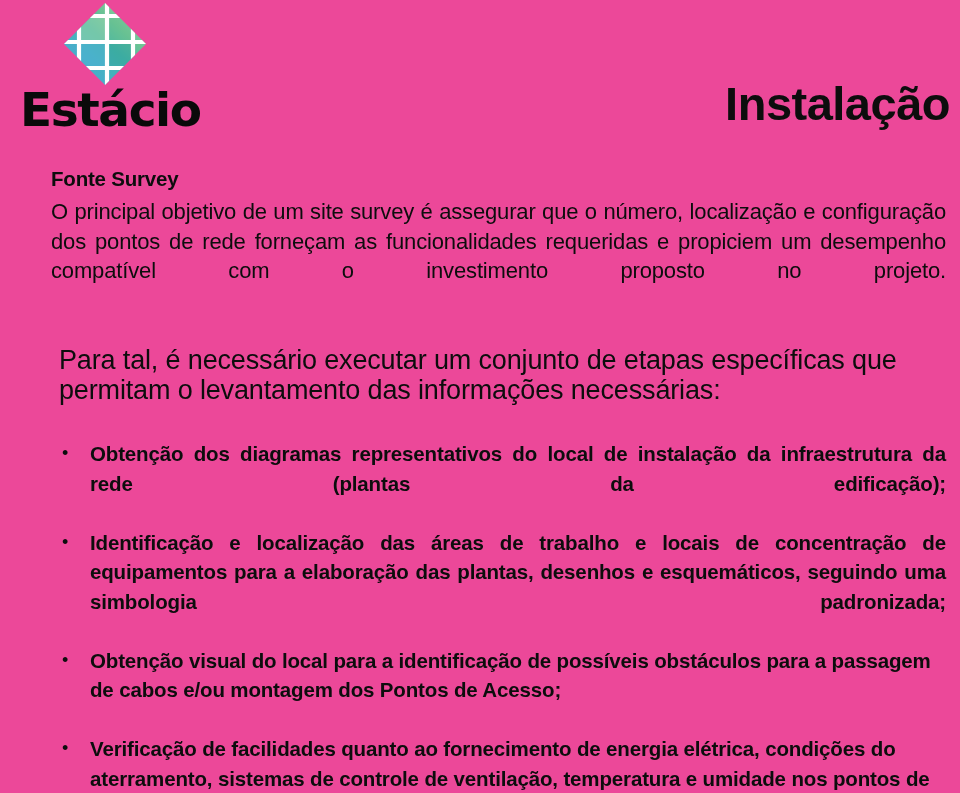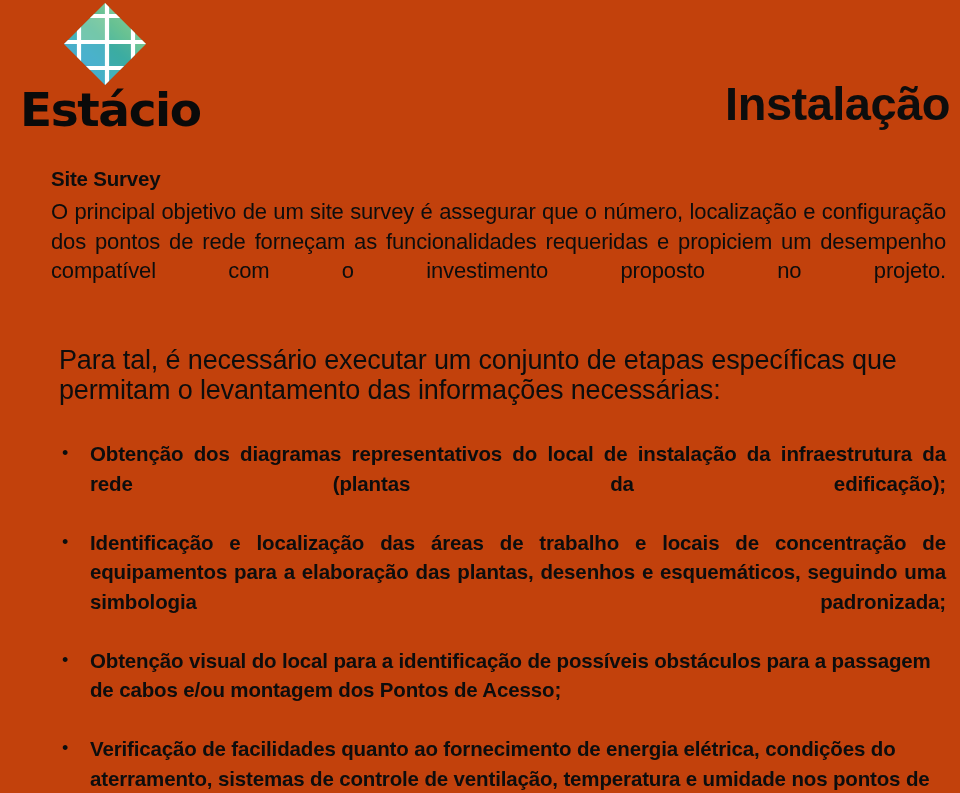--- a/index.html
+++ b/index.html
@@ -15,21 +15,21 @@
     overflow: hidden;
     font-family: "Liberation Sans", sans-serif;
     color: #000000;
     -webkit-font-smoothing: antialiased;
   }
 
   
   .slide {
     position: absolute;
     inset: 0;
-    background: #c2410c;
+    background: #ec4899;
   }
 
   
   .brand {
     position: absolute;
     left: 8px;
     top: 0px;
     width: 210px;
     height: 142px;
   }
@@ -212,21 +212,21 @@
       </svg>
     </div>
 
     <div class="brand-word">Estácio</div>
   </div>
 
   <div class="slide-title">Instalação</div>
 
   <div class="content">
 
-    <div class="section-heading">Site Survey</div>
+    <div class="section-heading">Fonte Survey</div>
 
     <p class="para">O principal objetivo de um site survey é assegurar que o número, localização e configuração dos pontos de rede forneçam as funcionalidades requeridas e propiciem um desempenho compatível com o investimento proposto no projeto.</p>
 
     <div class="gap-a"></div>
 
     <p class="para-2">Para tal, é necessário executar um conjunto de etapas específicas que permitam o levantamento das informações necessárias:</p>
 
     <div class="gap-b"></div>
 
     <ul class="bullets">

